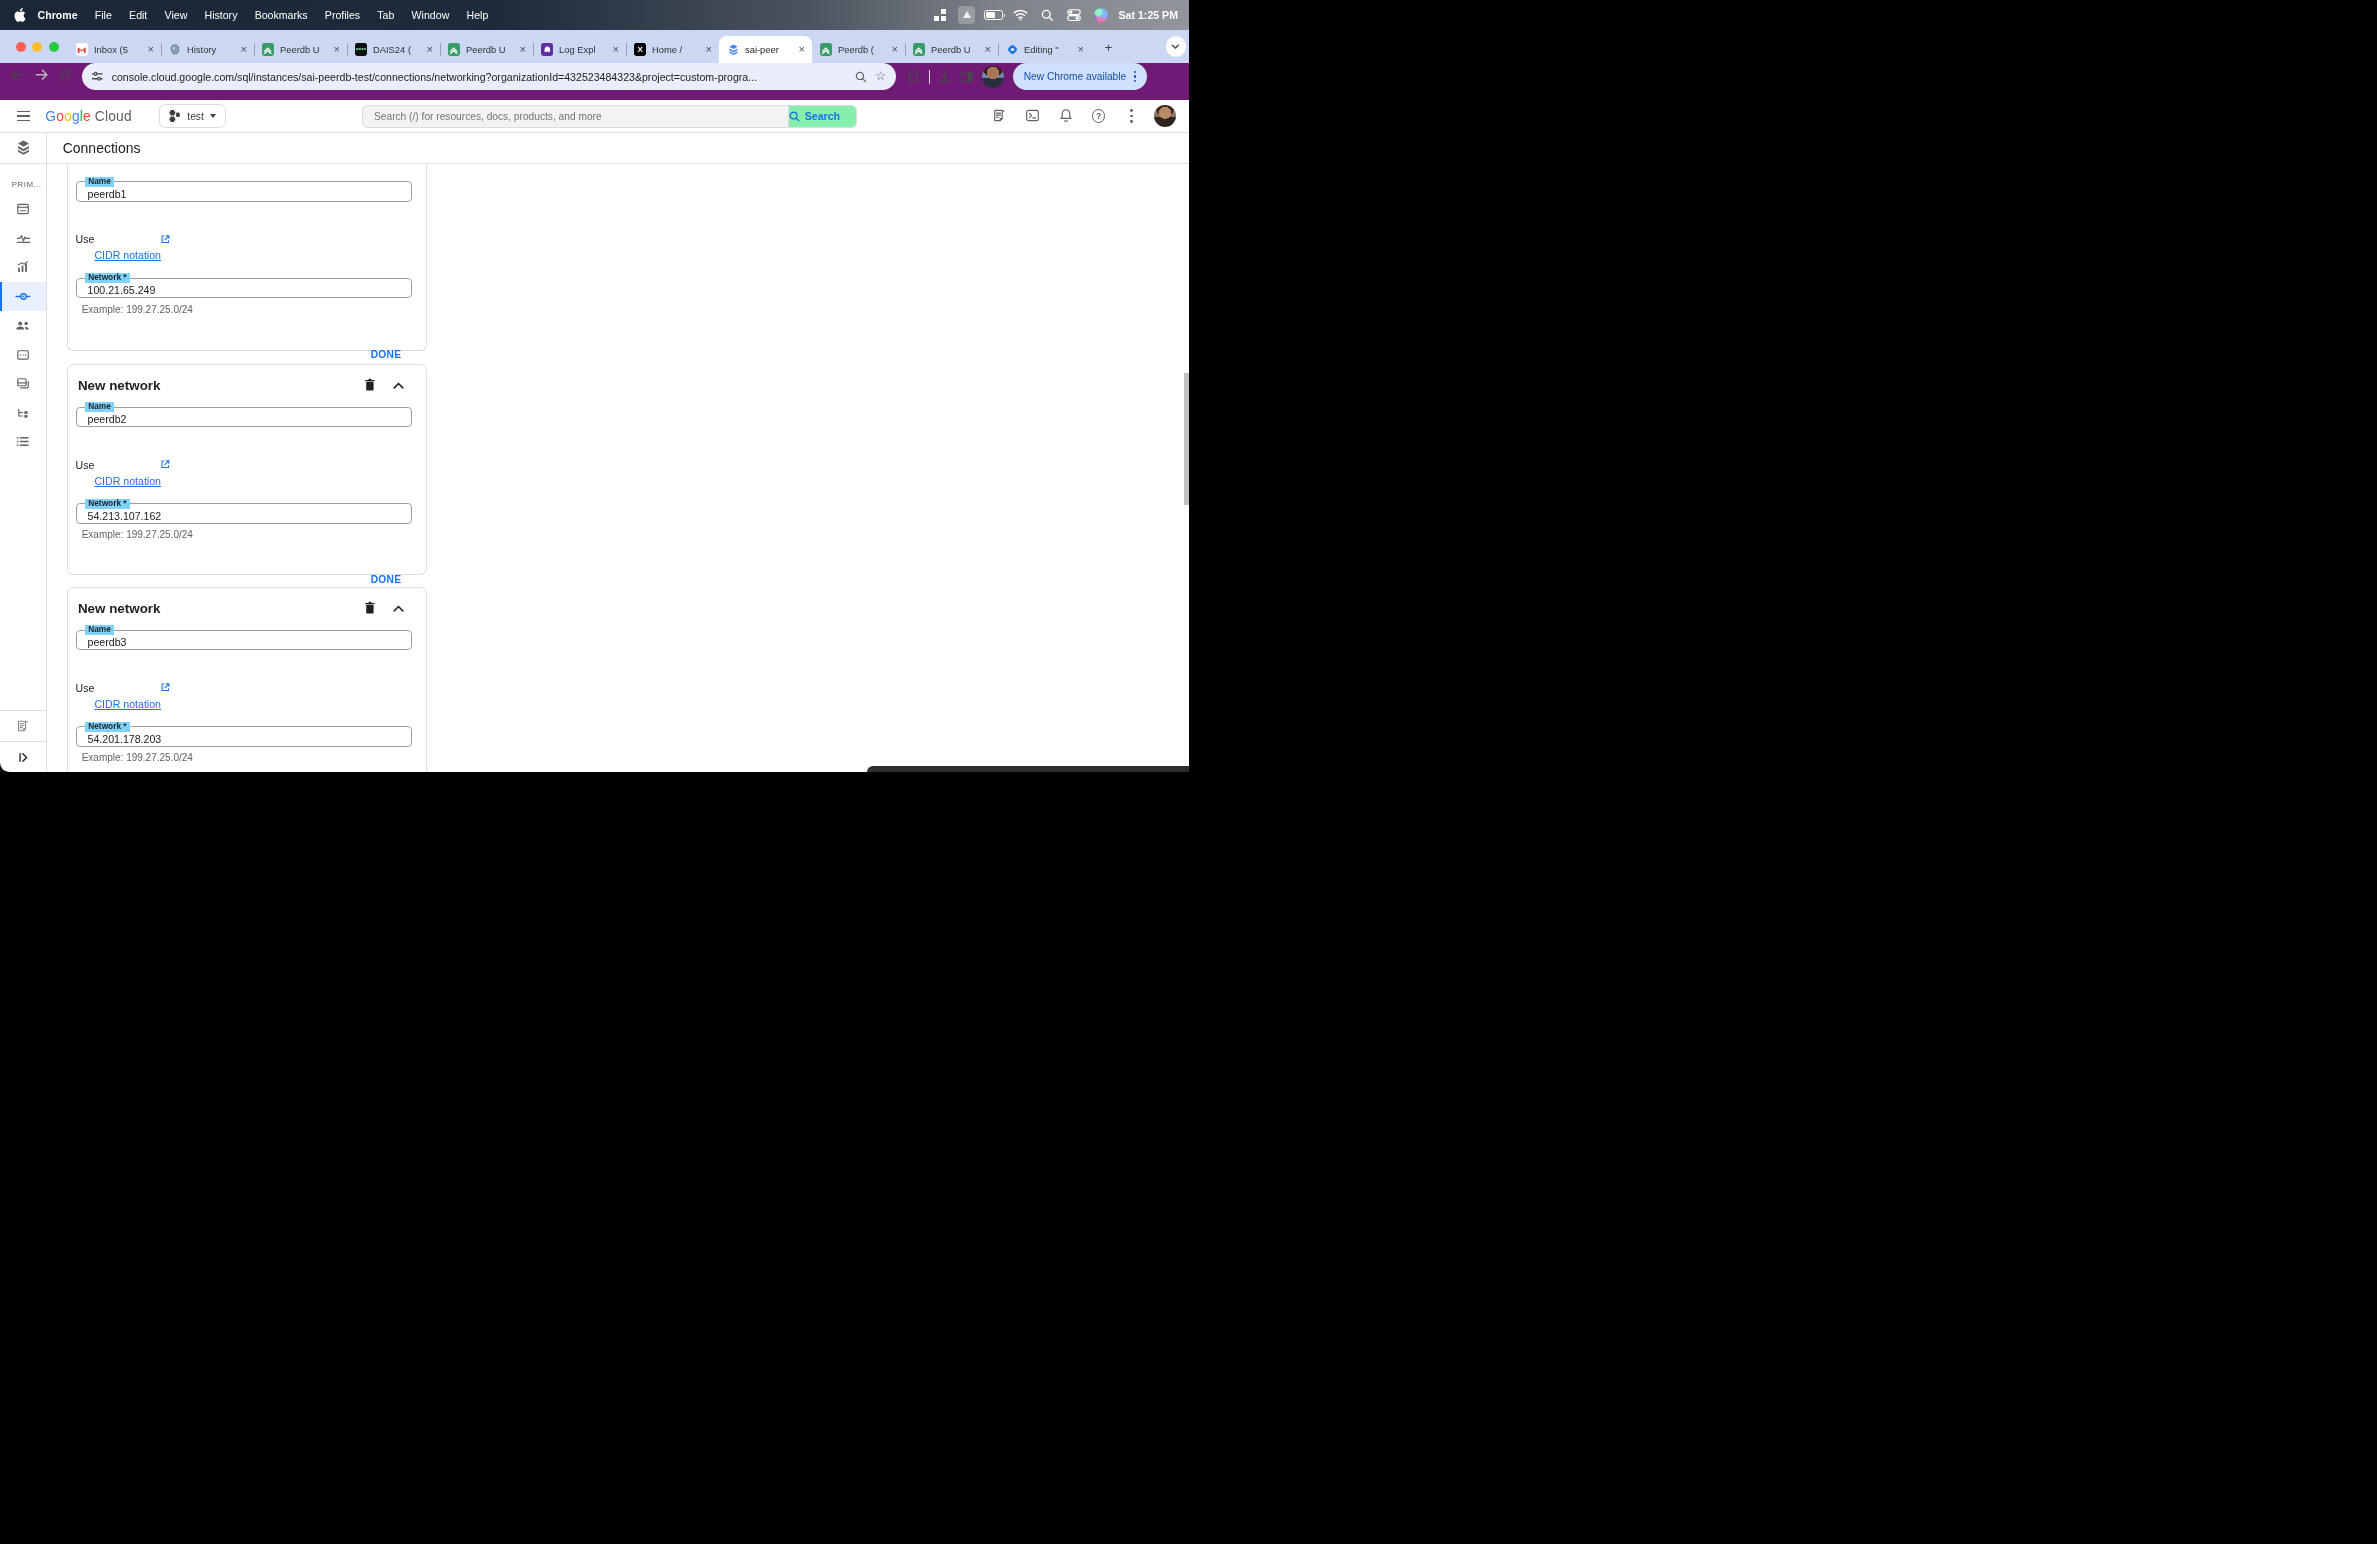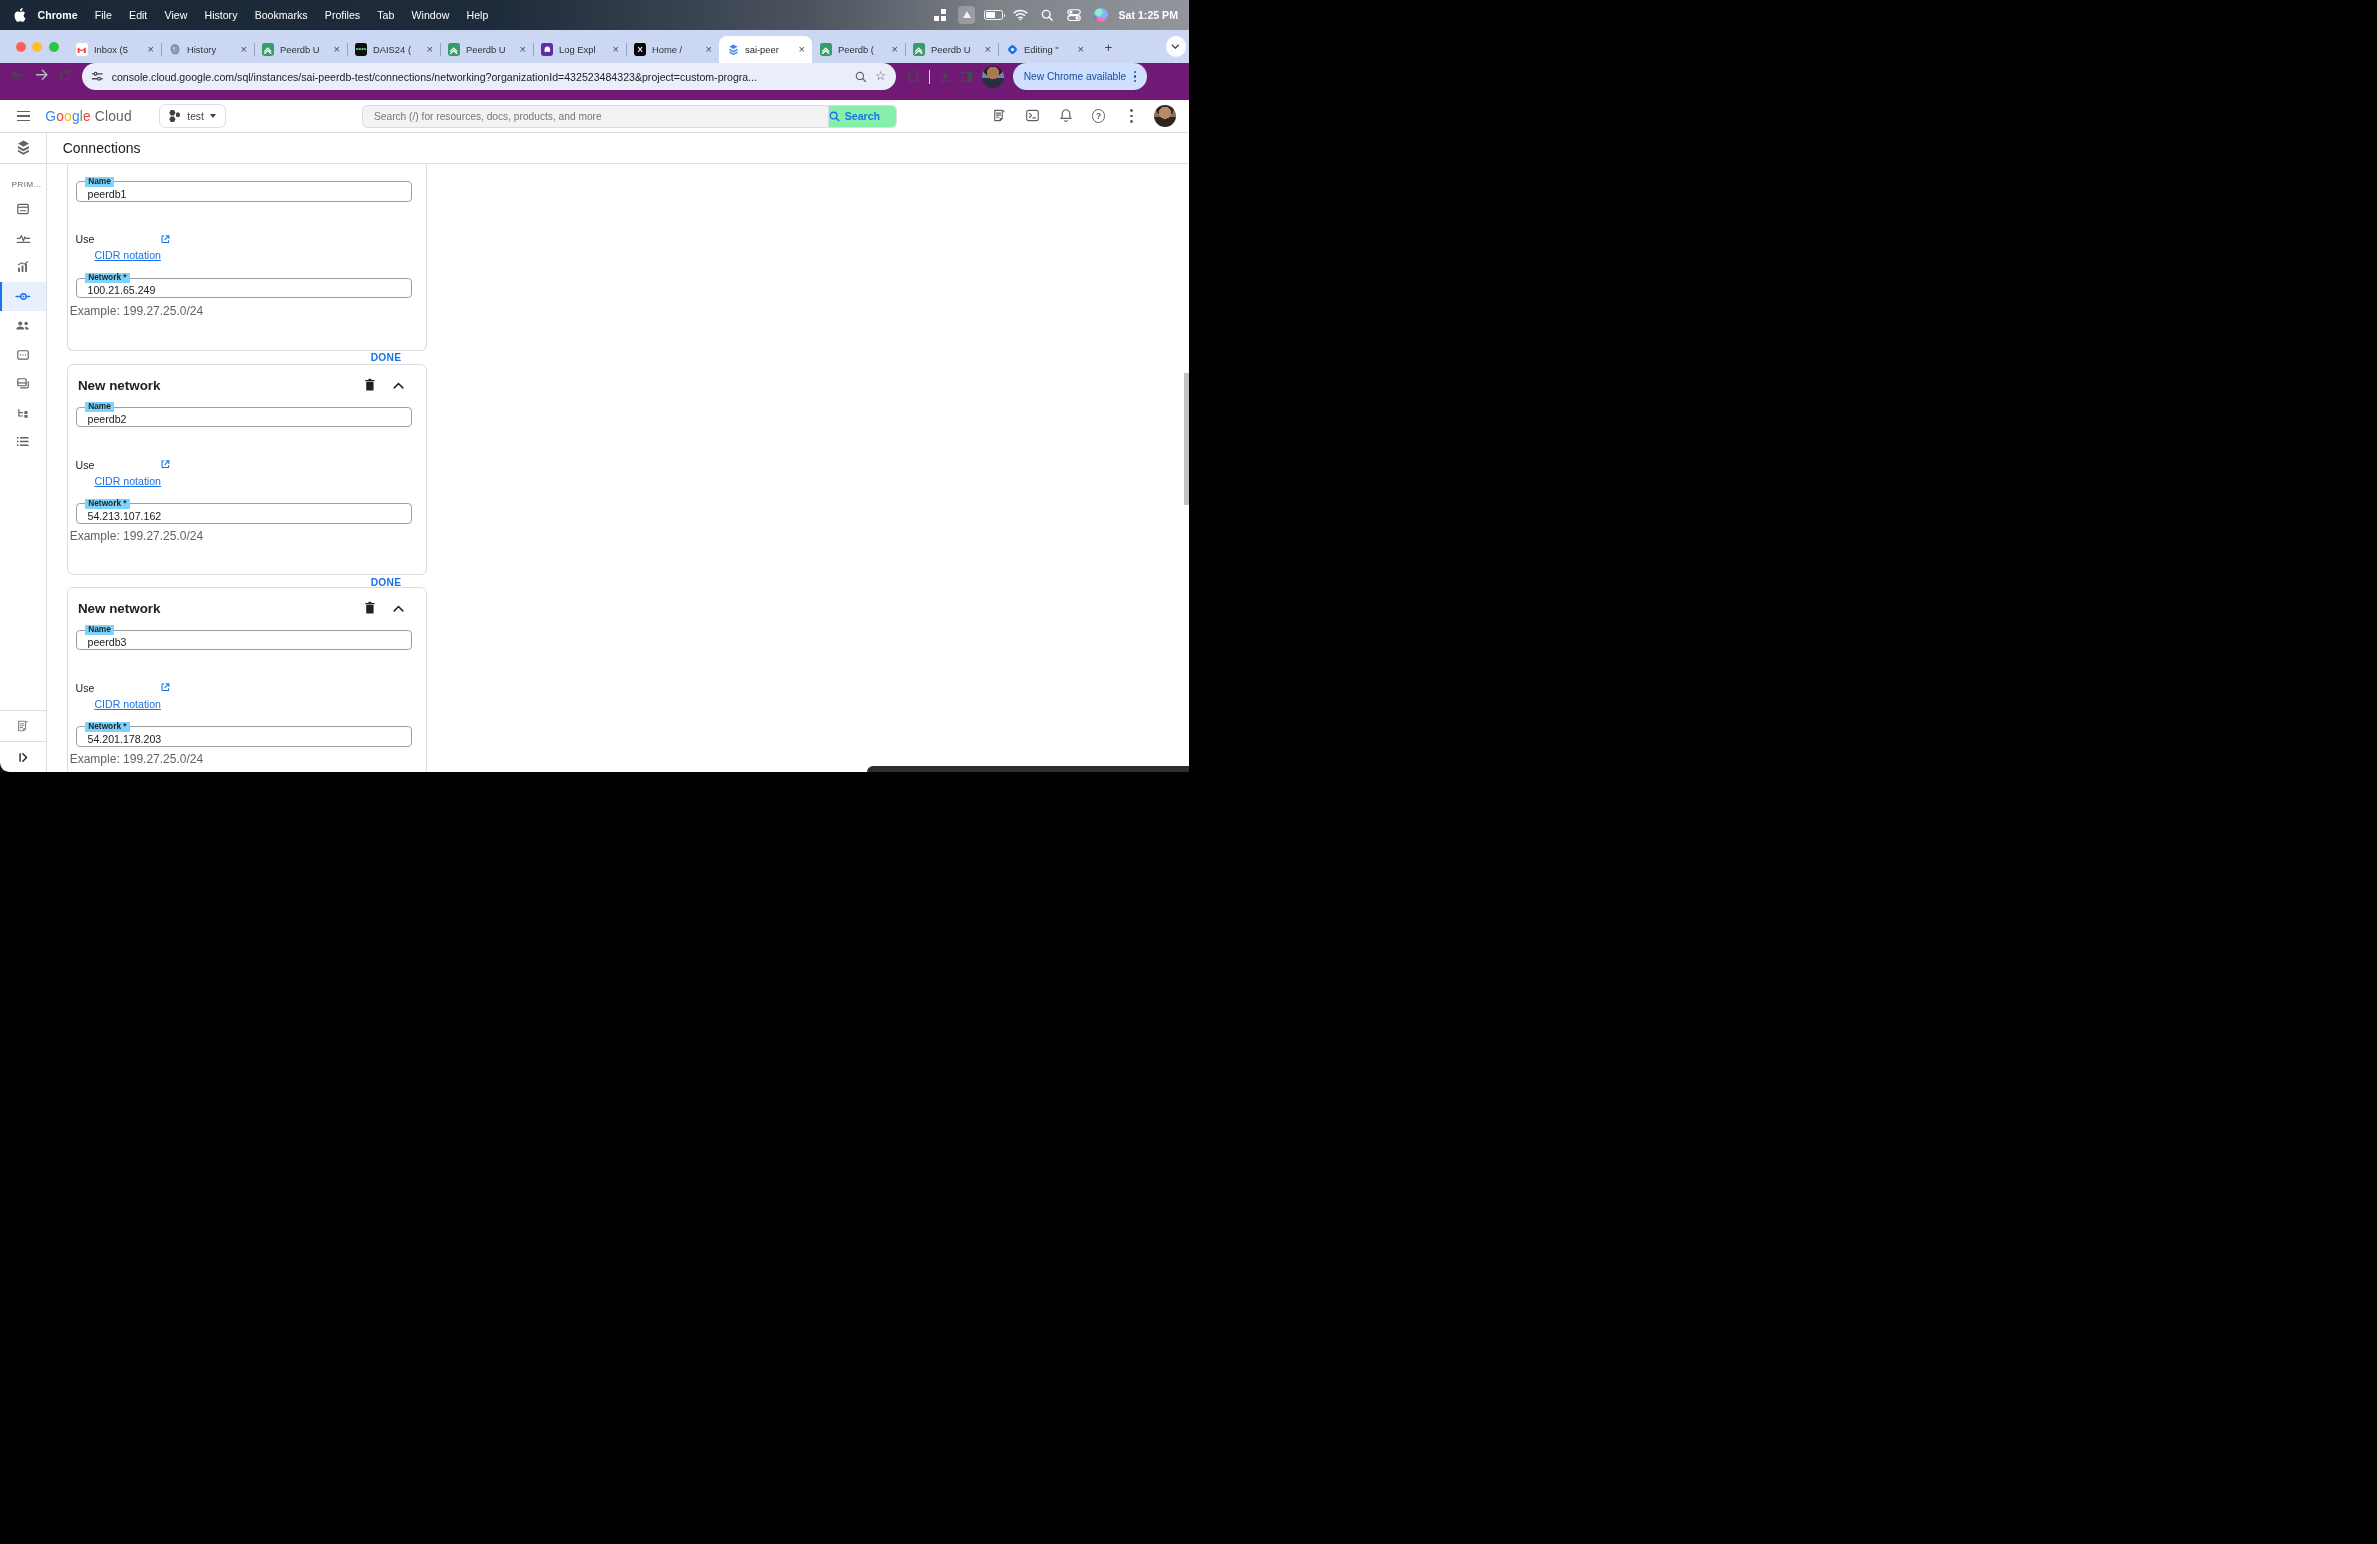--- a/index.html
+++ b/index.html
@@ -73,21 +73,21 @@
   .hamburger { width:31px; height:23.6px; display:flex; flex-direction:column; gap:3.1px; align-items:center; justify-content:center; margin-left:7.9px; }
   .hamburger i { width:13.4px; height:1.6px; background:#5f6368; }
   .gc-logo { display:flex; align-items:baseline; font-size:13.8px; margin-left:6.3px; letter-spacing:0.2px; }
   .gc-logo .cloudword { color:#5f6368; margin-left:3.9px; }
   .proj-chip { display:flex; align-items:center; gap:6.3px; border:0.8px solid #dadce0; border-radius:6.3px;
     height:23.6px; padding:0 9.4px; margin-left:27px; font-size:10.2px; color:#3c4043; }
   .hexes { position:relative; width:11.8px; height:11.8px; }
   .hexes i { position:absolute; background:#3c4043; }
   .hex { width:6.3px; height:5.5px; clip-path:polygon(25% 0,75% 0,100% 50%,75% 100%,25% 100%,0 50%); }
   .caret-down { width:0; height:0; border-left:3.9px solid transparent; border-right:3.9px solid transparent; border-top:4.7px solid #3c4043; }
-  .searchbar { position:absolute; left:362px; top:4.7px; width:535px; height:23.6px; border:0.8px solid #dadce0;
+  .searchbar { position:absolute; left:362px; top:4.7px; width:495px; height:23.6px; border:0.8px solid #dadce0;
     border-radius:5.5px; display:flex; overflow:hidden; background:#f1f3f4; }
   .searchbar input { flex:1; border:0; outline:0; background:transparent; padding:0 11px; font-size:10.2px;
     color:#5f6368; font-family:"Liberation Sans",sans-serif; }
   .search-btn { width:68px; background:#86efac; border-left:0.8px solid #dadce0; display:flex; align-items:center;
     gap:4.7px; color:#1a73e8; font-size:10.6px; font-weight:700; }
   .cb-right { margin-left:auto; display:flex; align-items:center; gap:12.6px; padding-right:12.6px; }
   .cb-ic { width:20.4px; height:20.4px; display:flex; align-items:center; justify-content:center; color:#5f6368; }
   .help-circle { width:13.4px; height:13.4px; border:1.4px solid #5f6368; border-radius:50%; display:flex;
     align-items:center; justify-content:center; font-size:8.6px; font-weight:700; color:#5f6368; }
   .kebab2 { display:flex; flex-direction:column; gap:2.4px; }
@@ -118,21 +118,21 @@
   .card.cut-top { border-top:none; border-radius:0 0 6.3px 6.3px; }
   .card-head { display:flex; align-items:center; padding:12.6px 12.6px 0 10.2px; }
   .card-title { font-size:13.4px; font-weight:700; color:#202124; flex:1; }
   .card-act { display:flex; align-items:center; gap:17.3px; padding-right:9.4px; color:#202124; }
   .field { position:relative; margin:0 13.4px 0 7.9px; border:0.8px solid #857f7f66; border:0.8px solid #9b9ea4; border-radius:3.9px; height:20.4px; }
   .field label { position:absolute; left:8.6px; top:-5.5px; background:#7dd3fc; padding:0 3.1px; font-size:8.3px; font-weight:700; color:#1d1f23; line-height:1.2; }
   .field input { width:100%; height:100%; border:0; outline:0; background:transparent; padding:4.7px 7.9px 0 11px;
     font-size:10.6px; color:#202124; font-family:"Liberation Sans",sans-serif; }
   .cidr-row { margin-left:7.9px; font-size:10.6px; color:#202124; display:flex; align-items:center; gap:0; }
   .cidr-row a { color:#1a73e8; text-decoration:underline;margin-top:32px; }
-  .example { margin-left:2px; font-size:12px; color:#5f6368; }
+  .example { margin-left:14px; font-size:10px; color:#5f6368; }
   .done-row { text-align:right; padding-right:24.4px; }
   .done-btn { color:#1a73e8; font-size:10.2px; font-weight:700; letter-spacing:0.3px; }
 
   
   .scroll-thumb { position:absolute; right:0px; top:373px; width:5.5px; height:132px; background:#c2c2c2; border-radius:0; }
   .darkbar { position:absolute; left:867px; bottom:0; width:322px; height:6.3px; background:#2e2e30; border-radius:6.3px 0 0 0; }
   .corner-bl { position:absolute; left:0; bottom:0; width:12.6px; height:12.6px; background:#111; }
   .corner-bl i { position:absolute; inset:0; background:#fff; border-bottom-left-radius:9.4px; display:block; }
 
   svg { display:block; }

